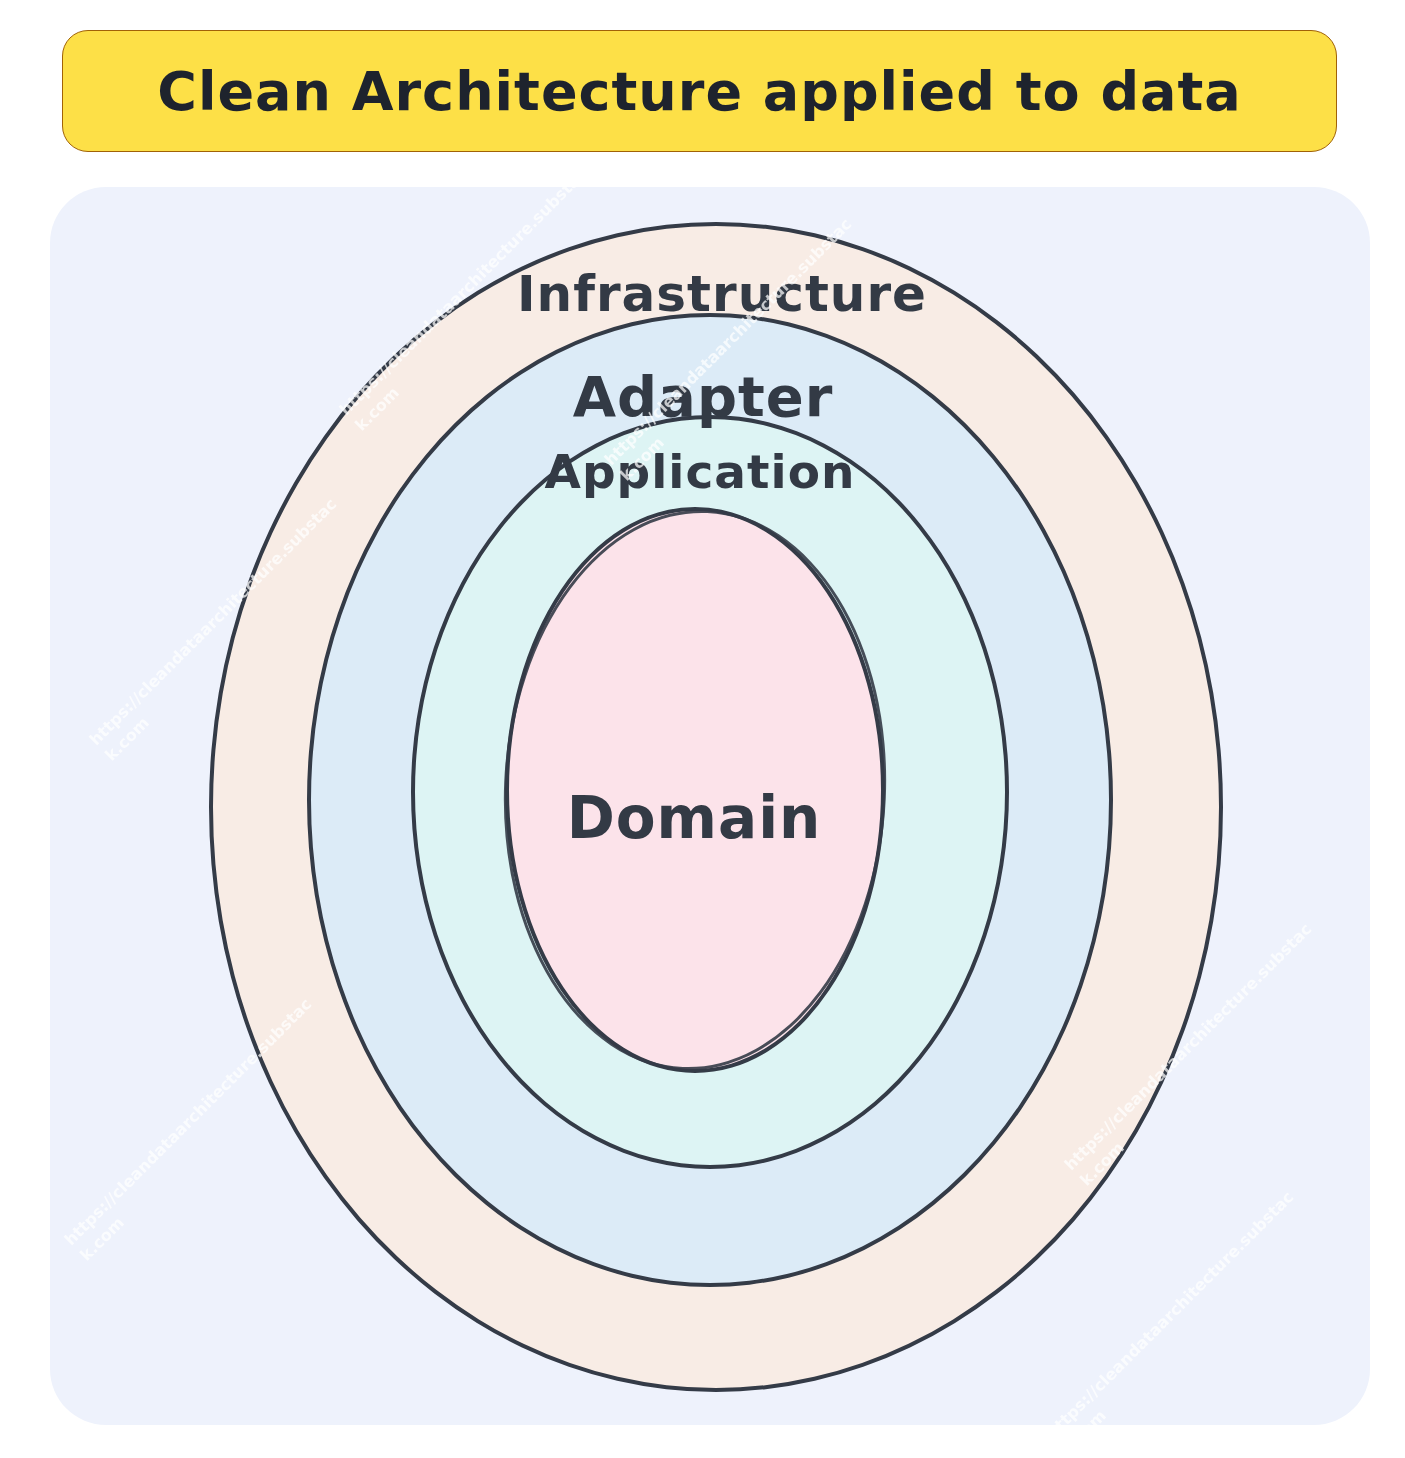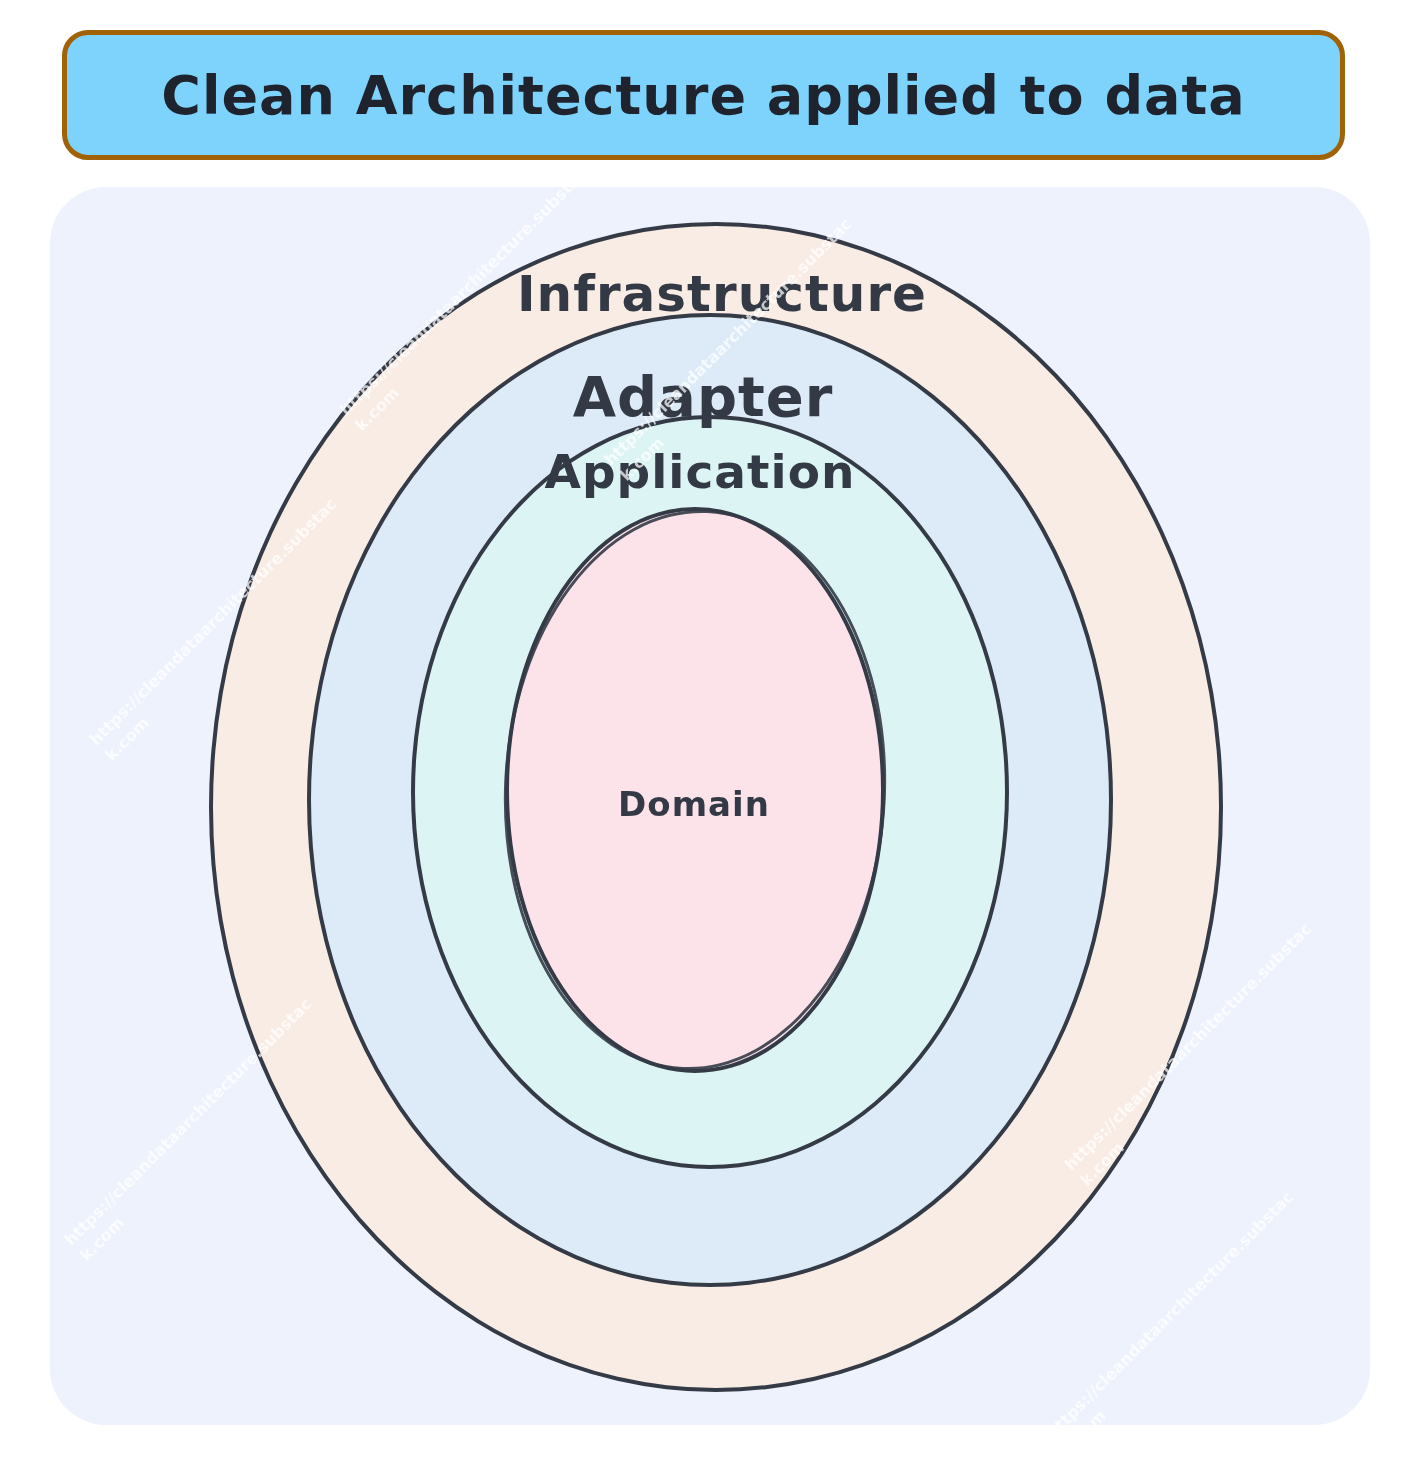--- a/index.html
+++ b/index.html
@@ -11,22 +11,22 @@
     overflow: hidden;
     font-family: "DejaVu Sans", sans-serif;
     color: #2f3540;
   }
 
   
   .title-box {
     position: absolute;
     left: 62px; top: 30px;
     width: 1273px; height: 120px;
-    background: #7dd3fc;
-    border: 5px solid #a16207;
+    background: #fde047;
+    border: 1px solid #a16207;
     border-radius: 26px;
     display: flex; align-items: center; justify-content: center;
   }
   .title-box .title-text {
     font-size: 54px;
     font-weight: 600;
     letter-spacing: 1px;
     color: #1e232d;
     white-space: nowrap;
   }
@@ -70,21 +70,21 @@
     transform: translateX(-50%);
     font-weight: 600;
     color: #333a45;
     letter-spacing: 1px;
     white-space: nowrap;
     margin-top: 15px;
   }
   .label-infrastructure { left: 722px; top: 250px; font-size: 50px; }
   .label-adapter        { left: 703px; top: 349px; font-size: 56px; }
   .label-application    { left: 700px; top: 429px; font-size: 47px; }
-  .label-domain         { left: 694px; top: 769px; font-size: 34px; }
+  .label-domain         { left: 694px; top: 769px; font-size: 58px; }
 
   
   .watermark {
     position: absolute;
     width: 356px;
     font-size: 16px;
     font-weight: 600;
     line-height: 1.4;
     letter-spacing: 0px;
     color: rgba(255,255,255,0.72);

